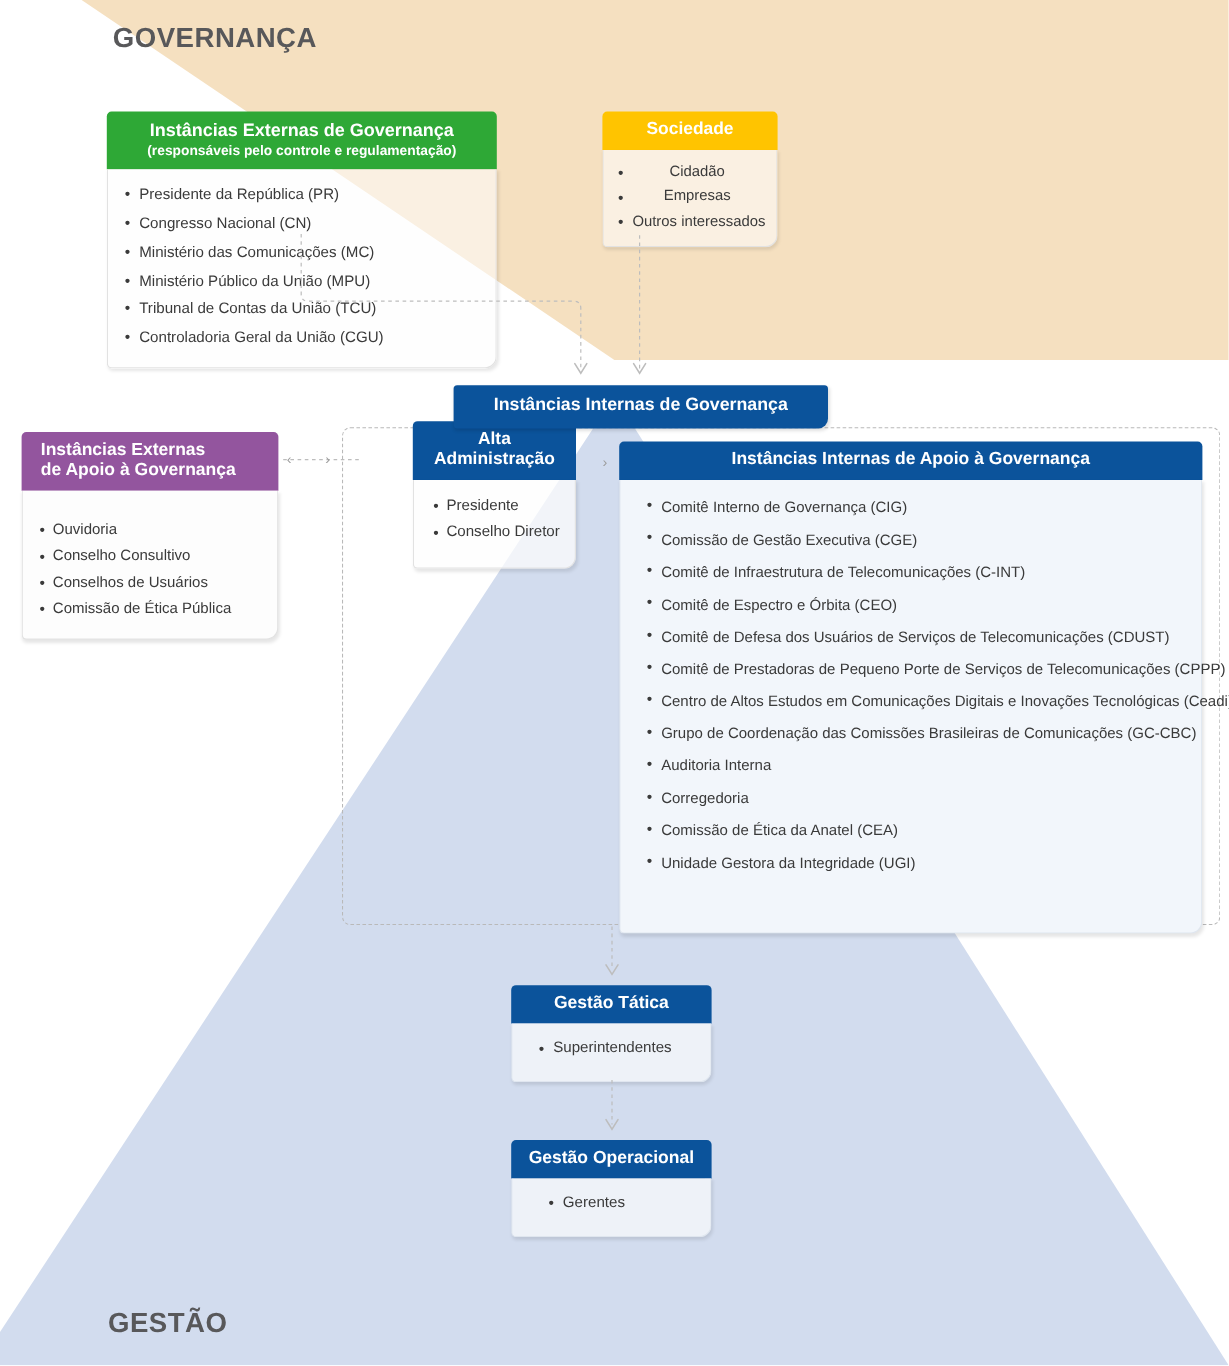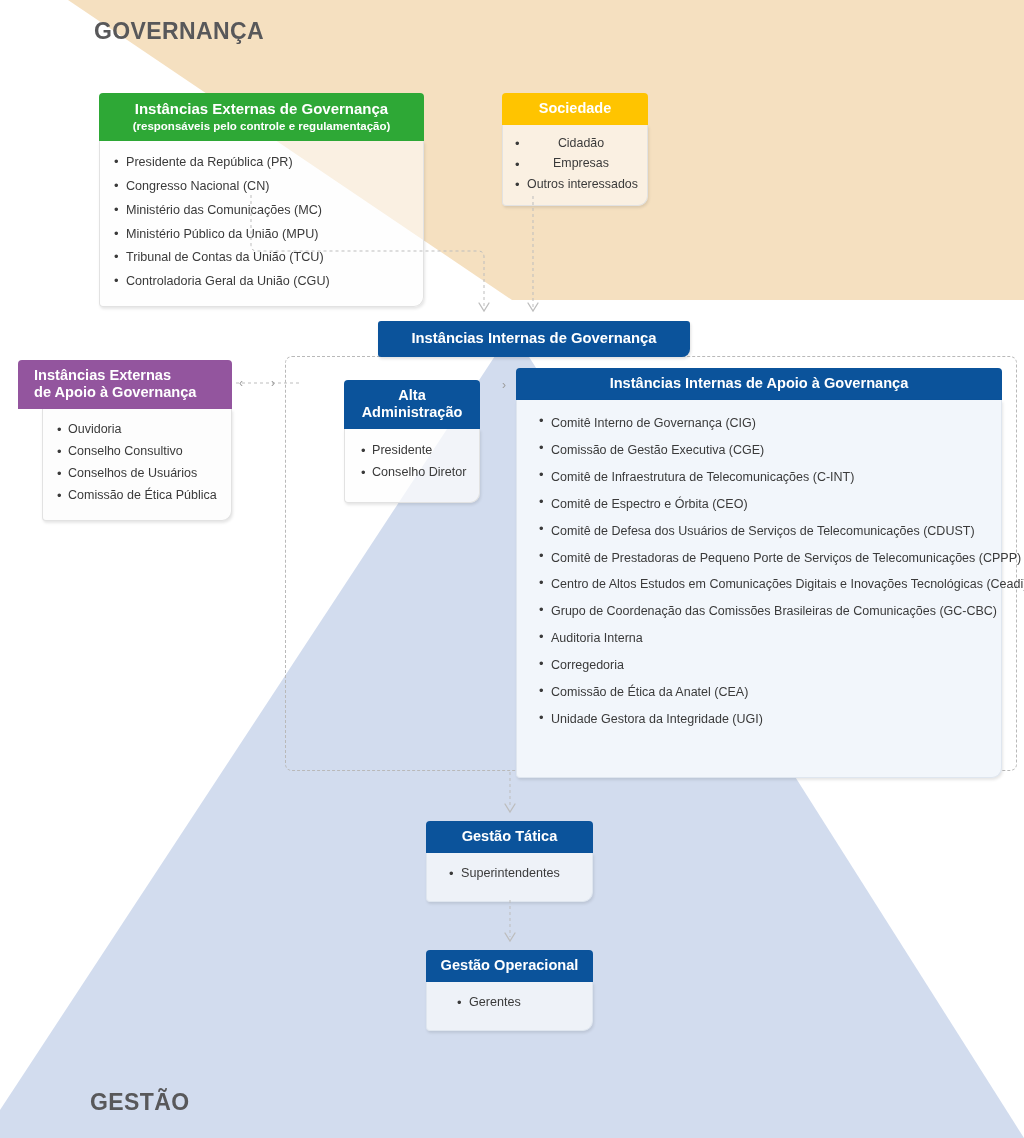--- a/index.html
+++ b/index.html
@@ -78,41 +78,41 @@
   .card-body li::before {
     content: "•";
     position: absolute;
     left: 0;
     top: 4px;
     color: #3a3a3a;
     font-size: 13px;
   }
 
   
-  #card-externas       { left: 89px;  top: 93px;  width: 325px; margin-left: 10px; }
+  #card-externas       { left: 89px;  top: 93px;  width: 325px; }
   #card-externas .card-head { background: #2EA836; font-size: 15px; }
   #card-externas .card-body { background: rgba(253,253,253,0.55); }
 
   #card-sociedade      { left: 502px; top: 93px;  width: 146px; }
   #card-sociedade .card-head { background: #FFC400; font-size: 14.5px; }
   #card-sociedade .card-body { background: rgba(253,253,253,0.55); padding: 8px 12px 10px 12px; }
   #card-sociedade .card-body li { font-size: 12.4px; padding: 3.5px 0 3.5px 12px; text-align: center; }
 
   #card-apoio-ext      { left: 18px;  top: 360px; width: 214px; }
   #card-apoio-ext .card-head { background: #93559E; font-size: 14.6px; text-align: left; padding-left: 16px; }
-  #card-apoio-ext .card-body { padding: 10px 14px 14px 14px; margin-left: 24px; }
+  #card-apoio-ext .card-body { padding: 22px 14px 14px 14px; }
   #card-apoio-ext .card-body li { padding: 4px 0 4px 11px; font-size: 12.5px; }
 
   #card-internas-gov   { left: 378px; top: 321px; width: 312px; z-index: 4; }
   #card-internas-gov .card-head {
     background: #0B539B; font-size: 14.8px; border-radius: 3px 3px 8px 3px;
     box-shadow: 1px 2px 3px rgba(0,0,0,0.12); padding: 9px 8px 10px 8px;
   }
 
-  #card-alta           { left: 303px; top: 380px; width: 177px; padding-left: 41px; }
+  #card-alta           { left: 303px; top: 351px; width: 177px; padding-left: 41px; }
   #card-alta .card-head { background: #0B539B; font-size: 14.5px; }
   #card-alta .card-body { background: rgba(253,253,253,0.72); padding: 11px 14px 18px 16px; }
   #card-alta .card-body li { padding: 4px 0 4px 11px; font-size: 12.6px; }
 
   #card-apoio-int      { left: 516px; top: 368px; width: 486px; }
   #card-apoio-int .card-head { background: #0B539B; font-size: 14.6px; }
   #card-apoio-int .card-body {
     background: #f2f6fb; border-color: #dfe6ef;
     padding: 10px 14px 14px 22px;
     min-height: 378px;

